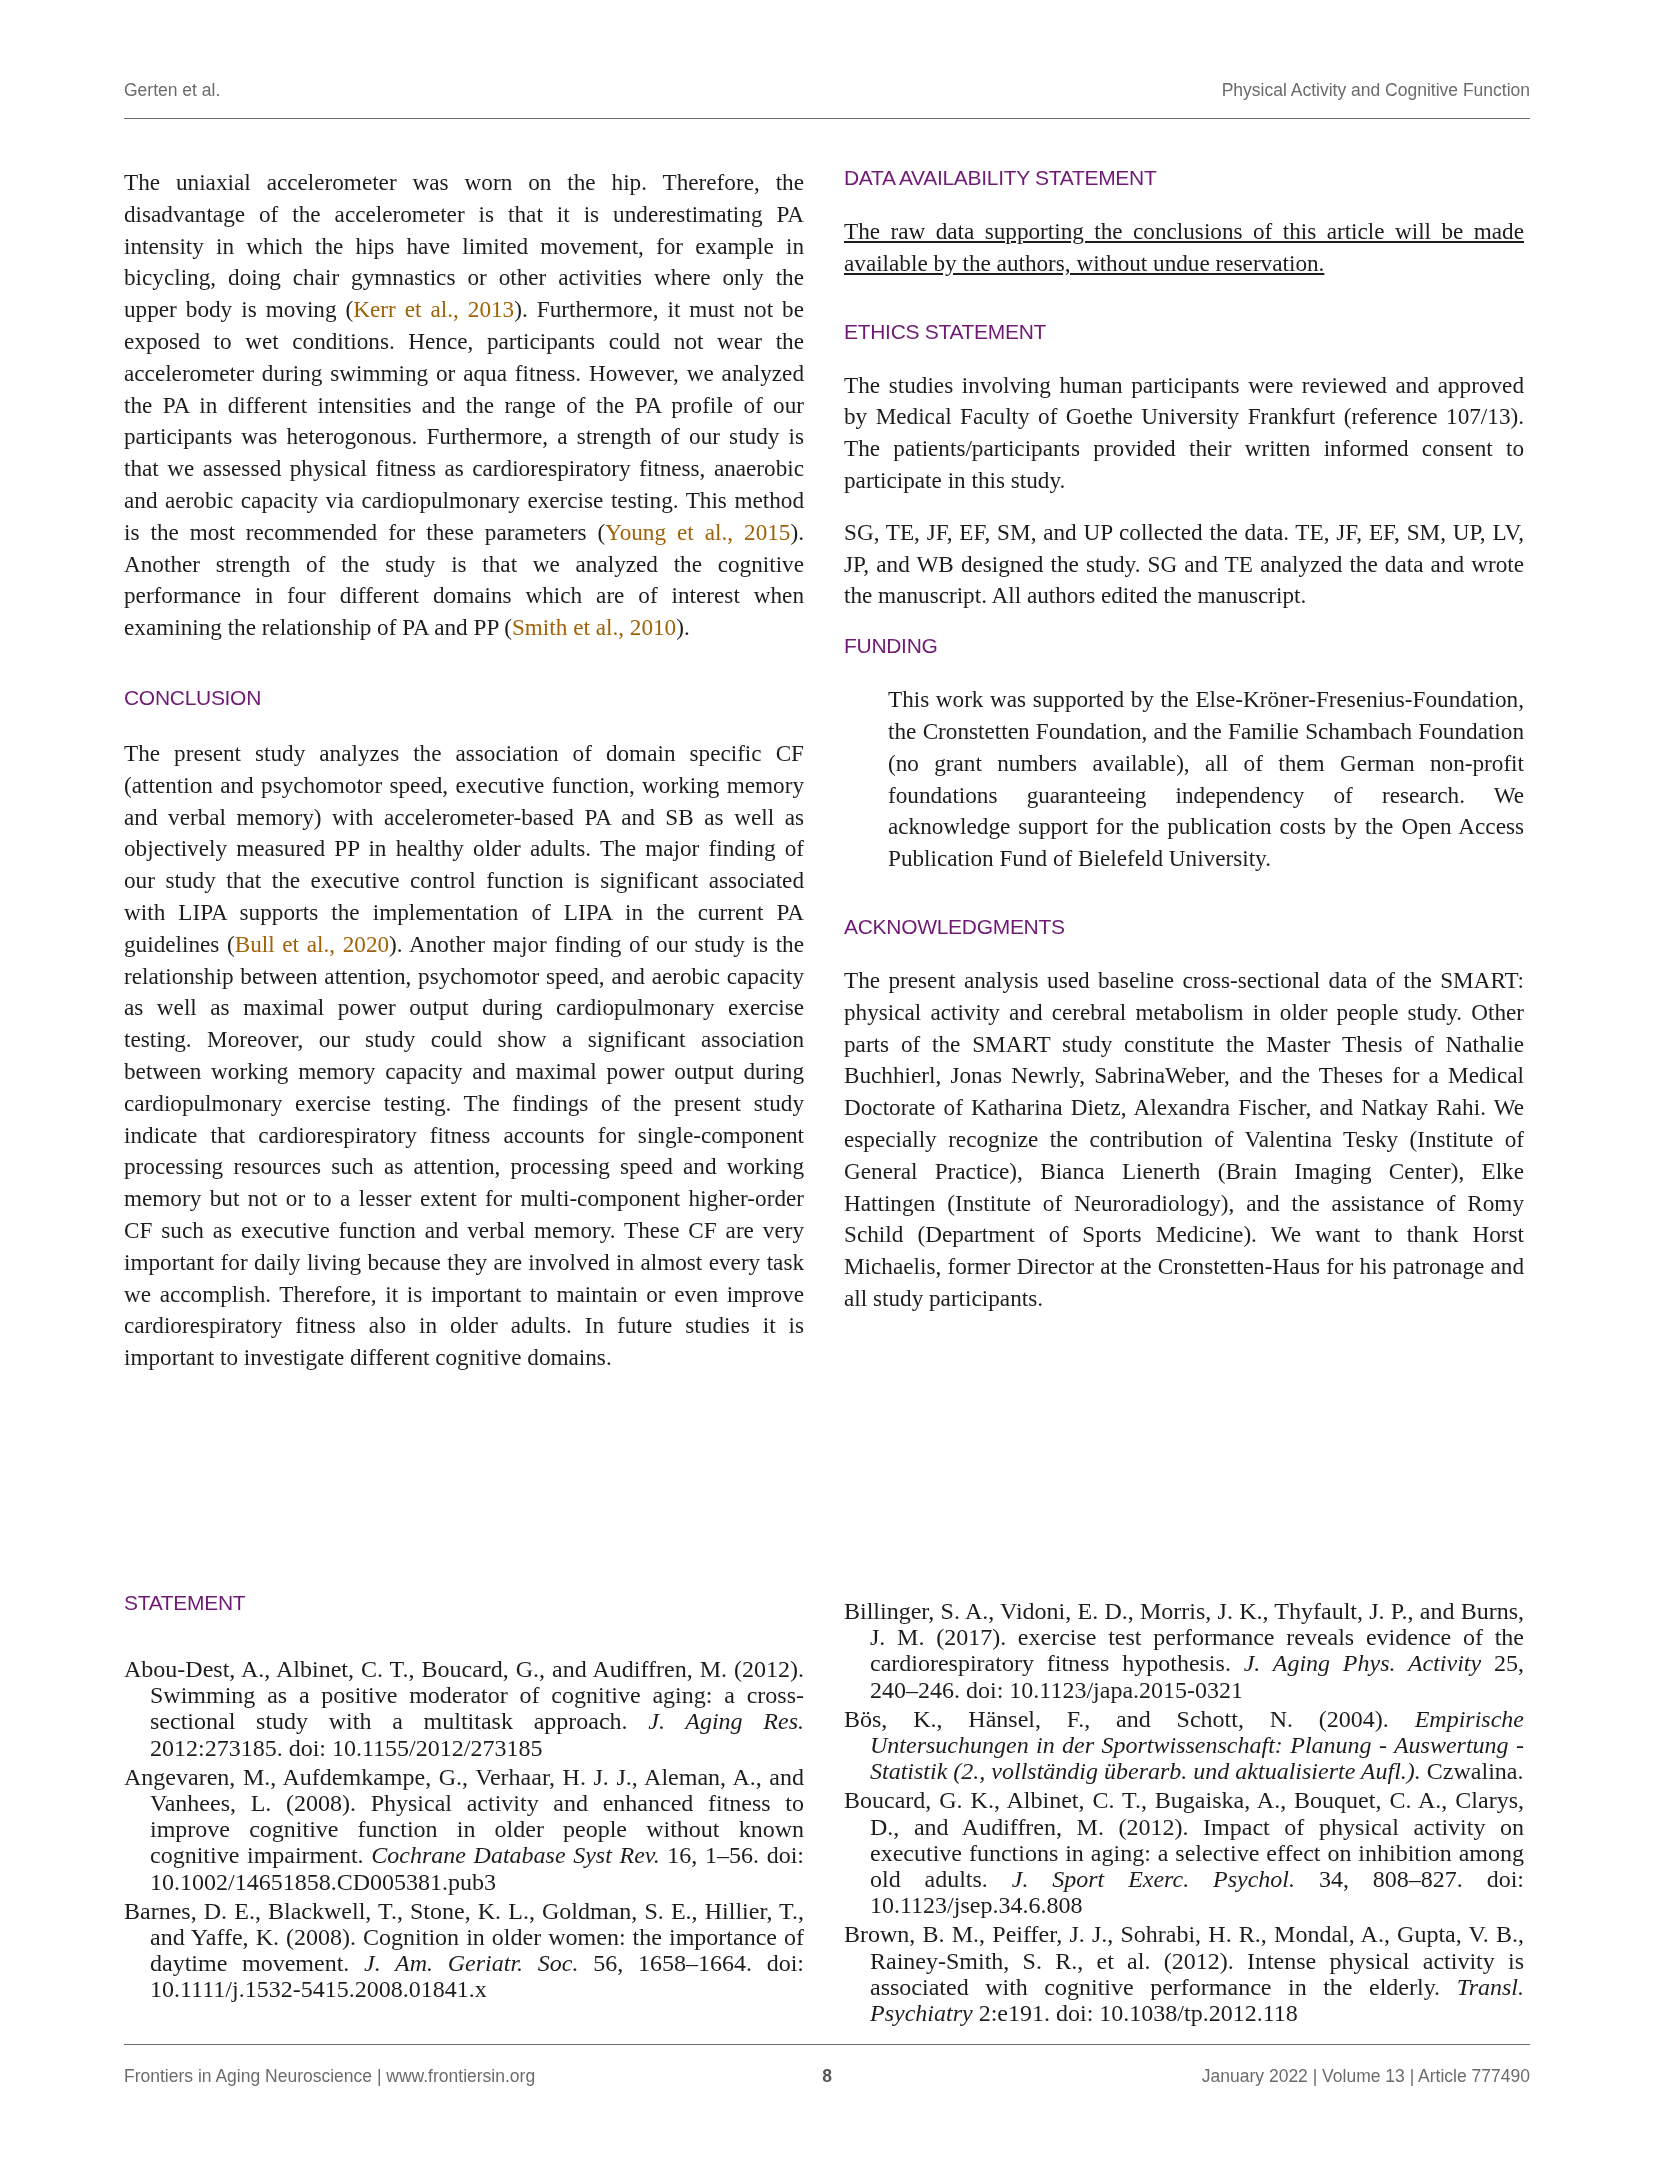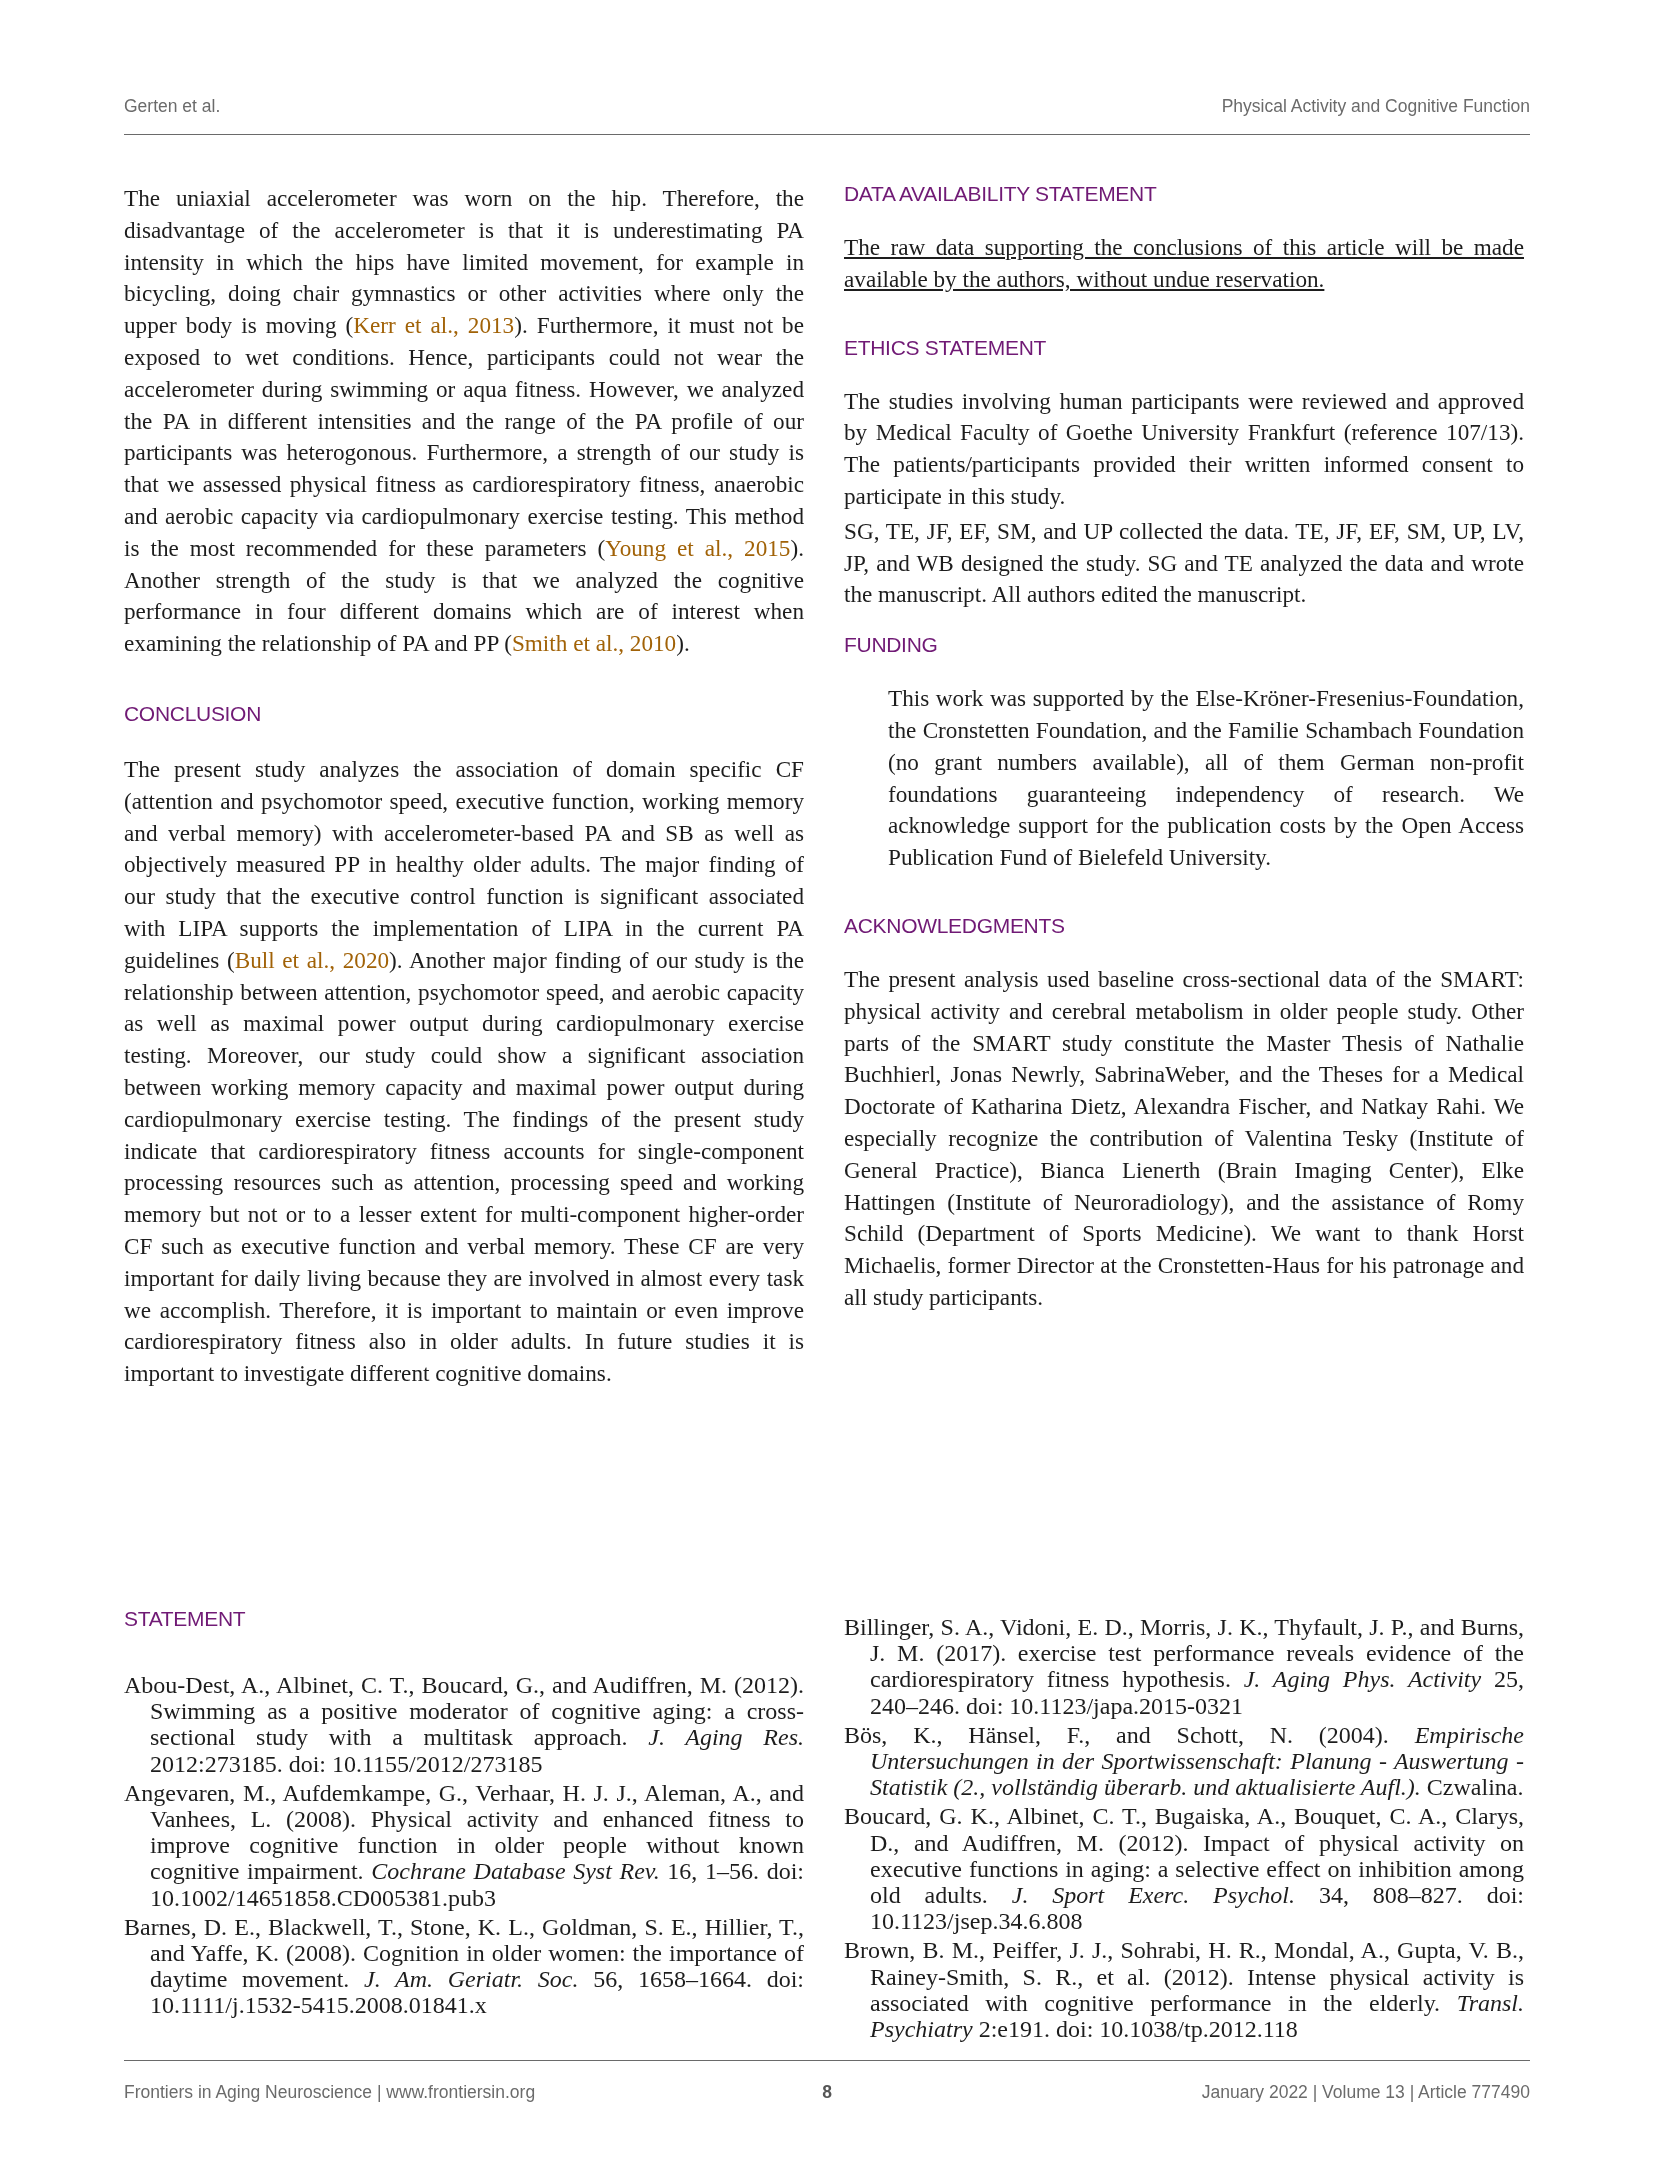--- a/index.html
+++ b/index.html
@@ -1,17 +1,17 @@
 <!DOCTYPE html>
 <html><head>
 <meta charset="utf-8">
 <style>
   html, body { margin: 0; padding: 0; background: #ffffff; }
   body { width: 1654px; height: 2165px; position: relative; overflow: hidden; }
-  .page { position: absolute; left: 0; top: 16px; width: 1654px; height: 1810px; }
+  .page { position: absolute; left: 0; top: 0; width: 1654px; height: 1810px; }
   .running-head {
     position: absolute; left: 124px; right: 124px; top: 78px; height: 24px;
     font-family: "Liberation Sans", sans-serif; font-size: 17.5px; color: #6b6b6b;
     display: flex; justify-content: space-between; align-items: center;
   }
   .rule-top { position: absolute; left: 124px; right: 124px; top: 118px; height: 0; border-top: 1.5px solid #6a6a6a; }
   .rule-bottom { position: absolute; left: 124px; right: 124px; top: 2044px; height: 0; border-top: 1.5px solid #6a6a6a; }
   .running-foot {
     position: absolute; left: 124px; right: 124px; top: 2064px; height: 24px;
     font-family: "Liberation Sans", sans-serif; font-size: 17.5px; color: #6b6b6b;
@@ -61,21 +61,21 @@
     <p class="body" style="margin-top:22px;"><span>The present study analyzes the association of domain specific CF (attention and psychomotor speed, executive function, working memory and verbal memory) with accelerometer-based PA and SB as well as objectively measured PP in healthy older adults. The major finding of our study that the executive control function is significant associated with LIPA supports the implementation of LIPA in the current PA guidelines (</span><a class="cite">Bull et al., 2020</a><span>). Another major finding of our study is the relationship between attention, psychomotor speed, and aerobic capacity as well as maximal power output during cardiopulmonary exercise testing. Moreover, our study could show a significant association between working memory capacity and maximal power output during cardiopulmonary exercise testing. The findings of the present study indicate that cardiorespiratory fitness accounts for single-component processing resources such as attention, processing speed and working memory but not or to a lesser extent for multi-component higher-order CF such as executive function and verbal memory. These CF are very important for daily living because they are involved in almost every task we accomplish. Therefore, it is important to maintain or even improve cardiorespiratory fitness also in older adults. In future studies it is important to investigate different cognitive domains.</span></p>
   </div>
 
   <div class="col col-right">
     <h2 class="sec">DATA AVAILABILITY STATEMENT</h2>
     <p class="body" style="margin-top:20px;text-decoration:underline;">The raw data supporting the conclusions of this article will be made available by the authors, without undue reservation.</p>
 
     <h2 class="sec" style="margin-top:34px;">ETHICS STATEMENT</h2>
     <p class="body" style="margin-top:20px;">The studies involving human participants were reviewed and approved by Medical Faculty of Goethe University Frankfurt (reference 107/13). The patients/participants provided their written informed consent to participate in this study.</p>
 
-    <p class="body" style="margin-top:3px;">SG, TE, JF, EF, SM, and UP collected the data. TE, JF, EF, SM, UP, LV, JP, and WB designed the study. SG and TE analyzed the data and wrote the manuscript. All authors edited the manuscript.</p>
+    <p class="body" style="margin-top:20px;">SG, TE, JF, EF, SM, and UP collected the data. TE, JF, EF, SM, UP, LV, JP, and WB designed the study. SG and TE analyzed the data and wrote the manuscript. All authors edited the manuscript.</p>
 
     <h2 class="sec" style="margin-top:16px;">FUNDING</h2>
     <p class="body" style="margin-top:20px;margin-left:44px;">This work was supported by the Else-Kröner-Fresenius-Foundation, the Cronstetten Foundation, and the Familie Schambach Foundation (no grant numbers available), all of them German non-profit foundations guaranteeing independency of research. We acknowledge support for the publication costs by the Open Access Publication Fund of Bielefeld University.</p>
 
     <h2 class="sec" style="margin-top:34px;">ACKNOWLEDGMENTS</h2>
     <p class="body" style="margin-top:20px;">The present analysis used baseline cross-sectional data of the SMART: physical activity and cerebral metabolism in older people study. Other parts of the SMART study constitute the Master Thesis of Nathalie Buchhierl, Jonas Newrly, SabrinaWeber, and the Theses for a Medical Doctorate of Katharina Dietz, Alexandra Fischer, and Natkay Rahi. We especially recognize the contribution of Valentina Tesky (Institute of General Practice), Bianca Lienerth (Brain Imaging Center), Elke Hattingen (Institute of Neuroradiology), and the assistance of Romy Schild (Department of Sports Medicine). We want to thank Horst Michaelis, former Director at the Cronstetten-Haus for his patronage and all study participants.</p>
   </div>
 
   <h2 class="sec refs-head">STATEMENT</h2>
 

